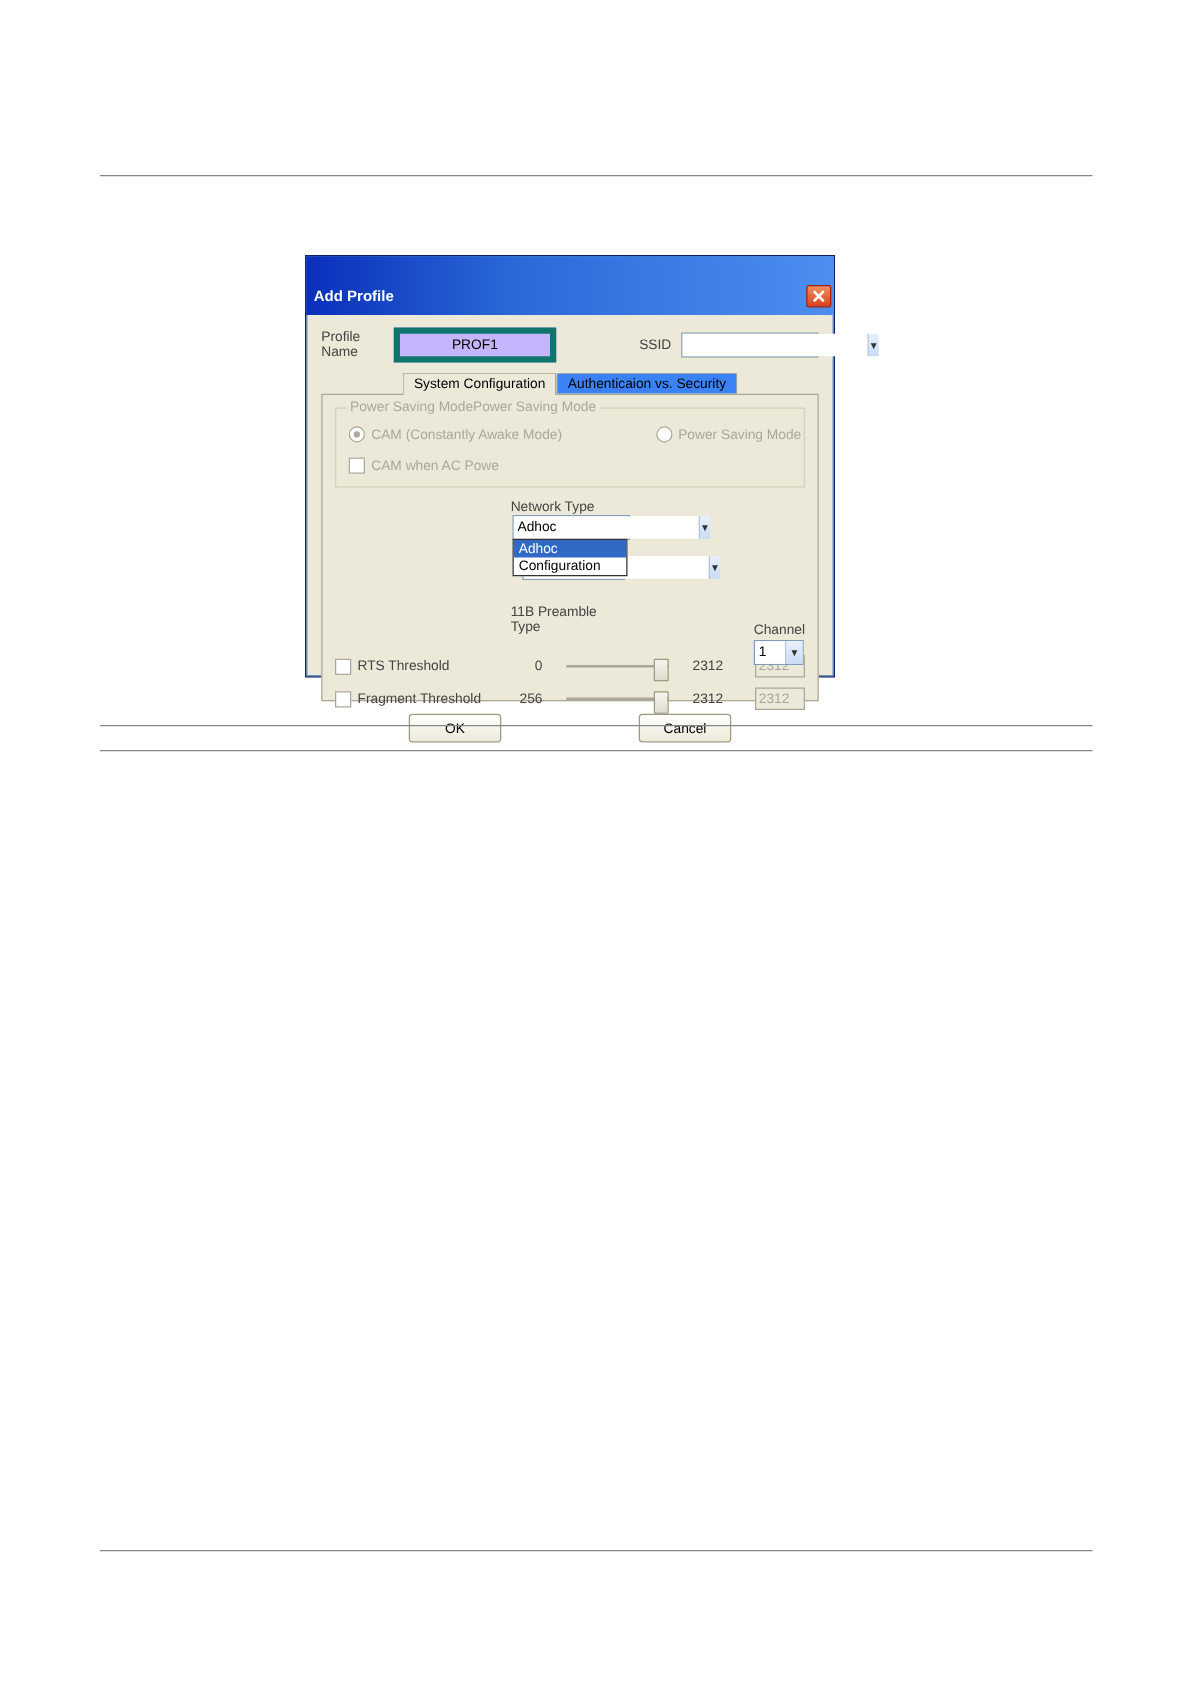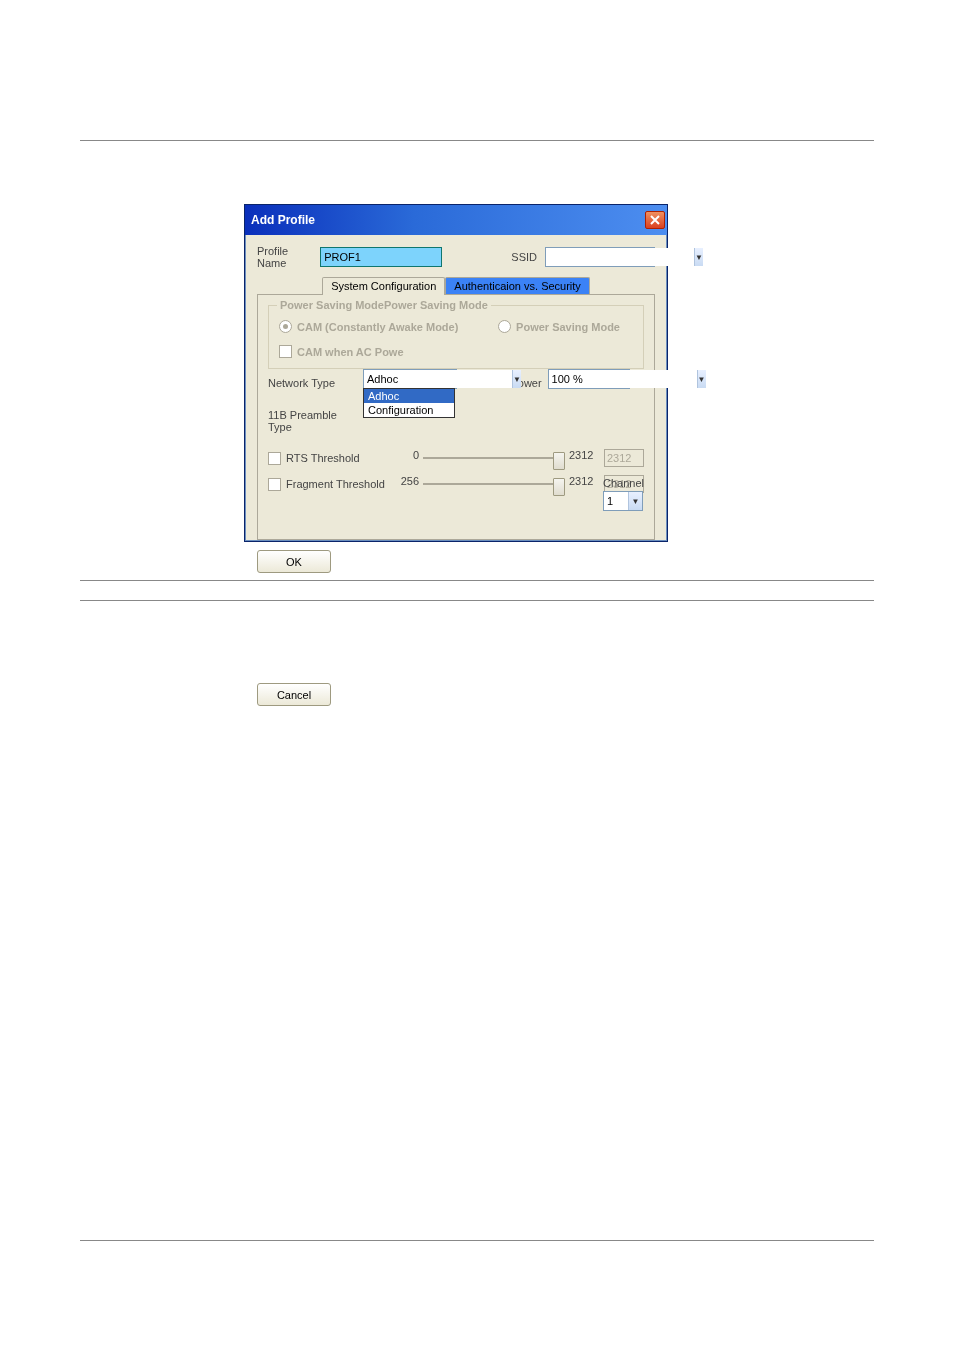--- a/index.html
+++ b/index.html
@@ -58,21 +58,21 @@
   box-shadow: 0 0 0 1px #6b8fbf inset;
 }
 .titlebar {
   height: 30px;
   background: linear-gradient(to right, #0a2fbb, #2a6ad8 40%, #4d8ef0);
   color: #fff;
   font-weight: bold;
   display: flex;
   align-items: center;
   justify-content: space-between;
-  padding: 0 2px 0 6px;
+  padding: 17px 2px 0 6px;
 }
 .titlebar-title {
   font-size: 12px;
 }
 .close-btn {
   width: 18px;
   height: 16px;
   background: linear-gradient(#f09060, #d94020);
   border: 1px solid #b02000;
   border-radius: 2px;
@@ -95,25 +95,26 @@
 .row {
   display: flex;
   align-items: center;
   margin-bottom: 8px;
 }
 .row .lbl {
   color: #444;
   font-size: 11px;
 }
 .text-input {
-  background: #7dd3fc;
-  border: 1px solid #0f766e;
+  background: #c4b5fd;
+  border: 5px solid #0f766e;
   height: 18px;
   font-size: 11px;
   padding: 0 3px;
+  text-align: center;
 }
 .combo {
   display: flex;
   align-items: stretch;
   background: #fff;
   border: 1px solid #7f9db9;
   height: 18px;
 }
 .combo-input {
   border: none;
@@ -163,23 +164,22 @@
   height: 224px;
   background: #ece9d8;
   padding: 10px;
   position: relative;
 }
 
 
 .gbox {
   border: 1px solid #d4cfb8;
   position: relative;
-  padding: 14px 23px 10px 10px;
-  margin-bottom: 0;
-  font-weight: bold;
+  padding: 14px 2px 10px 10px;
+  margin-bottom: 10px;
 }
 .gbox-title {
   position: absolute;
   top: -7px;
   left: 8px;
   background: #ece9d8;
   padding: 0 3px;
   font-size: 11px;
   color: #838383;
 }
@@ -210,22 +210,23 @@
   width: 11px; height: 11px;
   border: 1px solid #aca899;
   margin-right: 5px;
   display: inline-block;
   background: #fff;
 }
 
 
 .net-row {
   display: flex;
-  align-items: flex-end;
+  align-items: center;
   margin-bottom: 8px;
+  flex-direction: column;
 }
 .net-lbl {
   width: 95px;
   font-size: 11px;
   color: #444;
 }
 .dropdown-wrap {
   position: relative;
 }
 .dropdown-list {
@@ -242,21 +243,23 @@
   padding: 1px 4px;
 }
 .dropdown-item.sel {
   background: #316ac5;
   color: #fff;
 }
 
 
 .th-row {
   display: flex;
+  align-items: center;
   margin-top: 8px;
+  gap: 15px;
 }
 .th-chk-lbl {
   width: 125px;
   display: flex;
   align-items: center;
   font-size: 11px;
   color: #444;
 }
 .th-min {
   width: 26px;
@@ -313,21 +316,20 @@
   font-size: 11px;
   color: #444;
 }
 
 
 .btn-row {
   display: flex;
   justify-content: center;
   gap: 110px;
   margin-top: 10px;
-  flex-direction: column;
 }
 .btn {
   width: 72px;
   height: 21px;
   background: linear-gradient(#ffffff,#ece9d8);
   border: 1px solid #9e9a80;
   border-radius: 3px;
   font-size: 11px;
   color: #000;
   display: flex;

